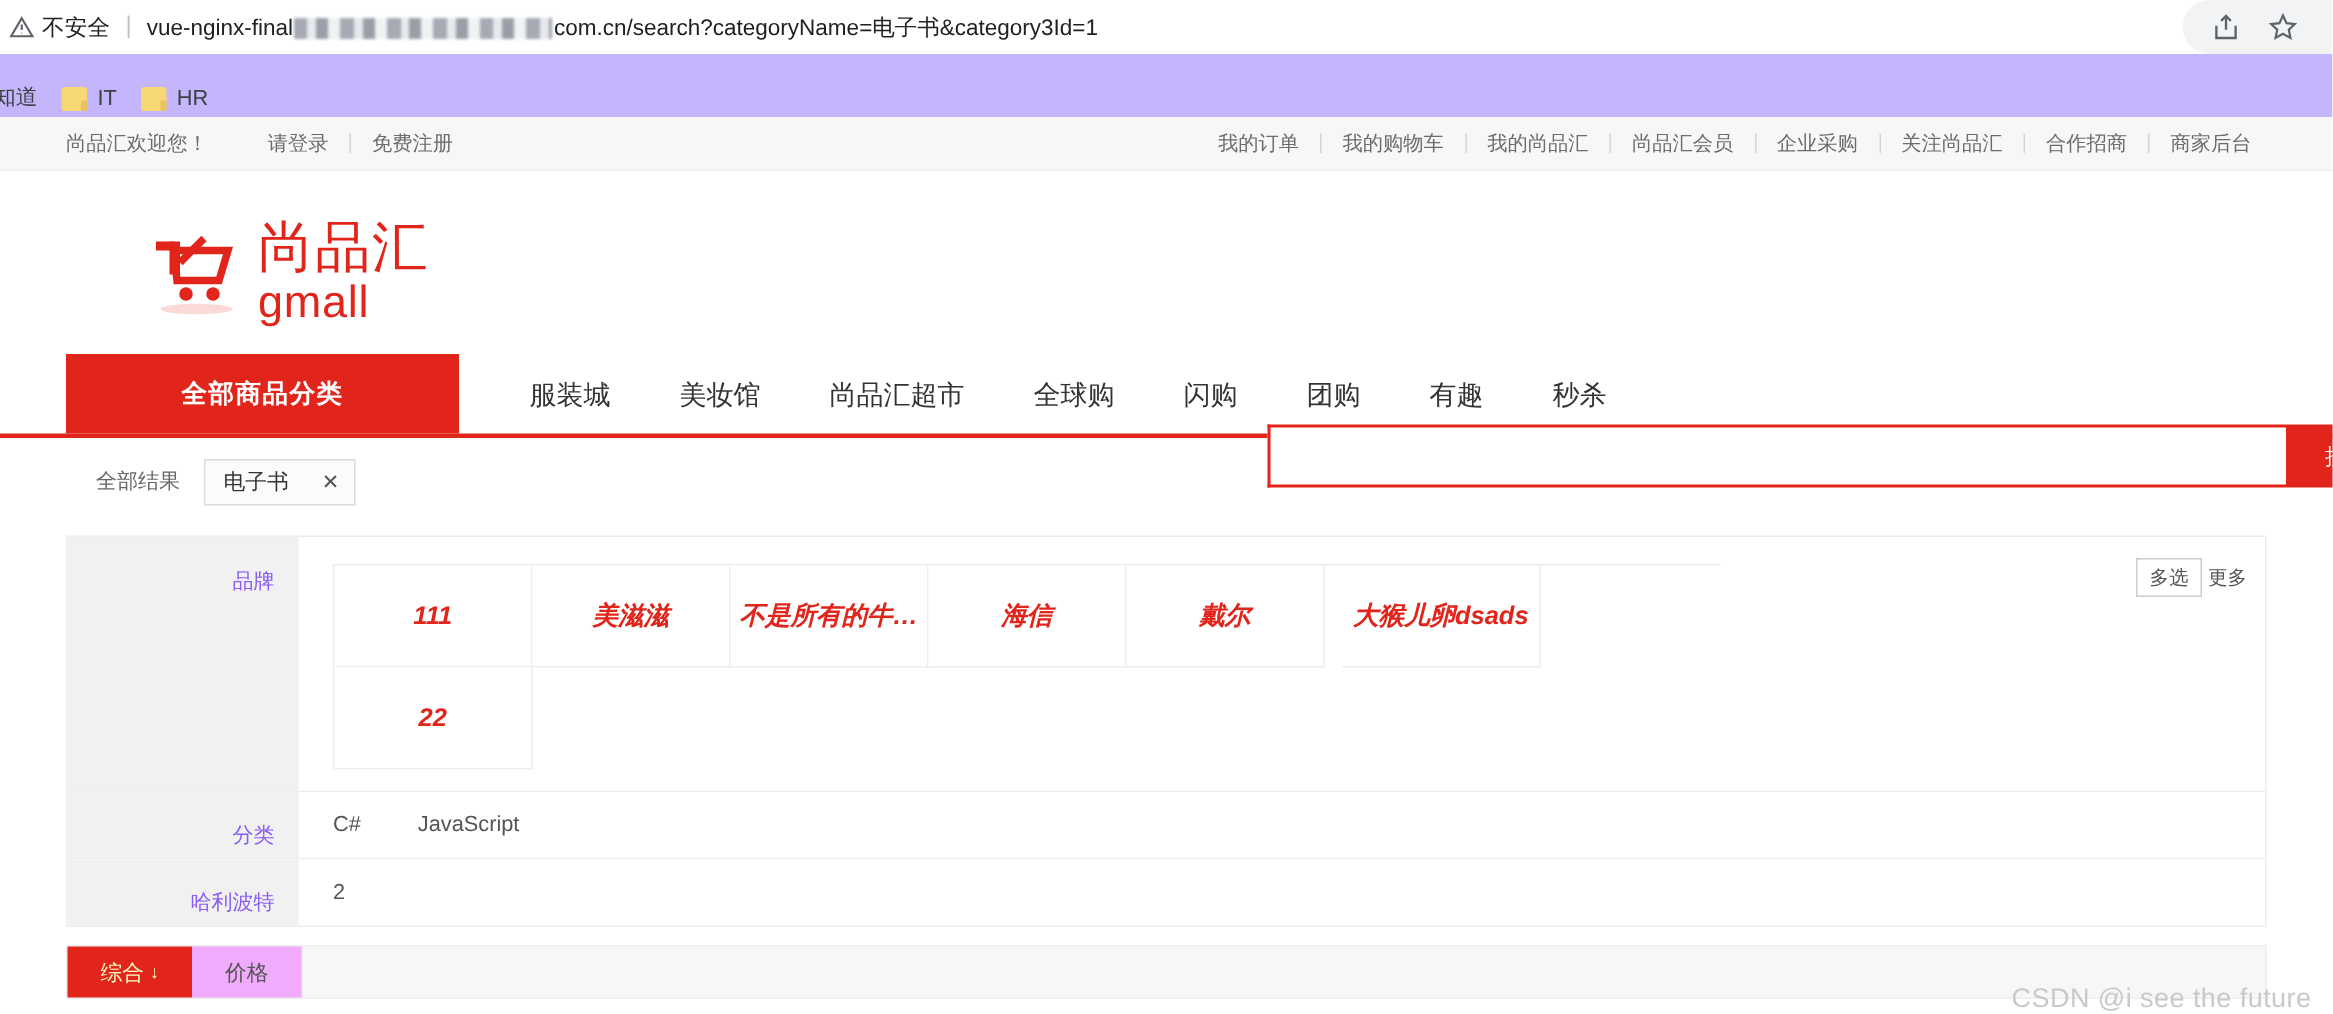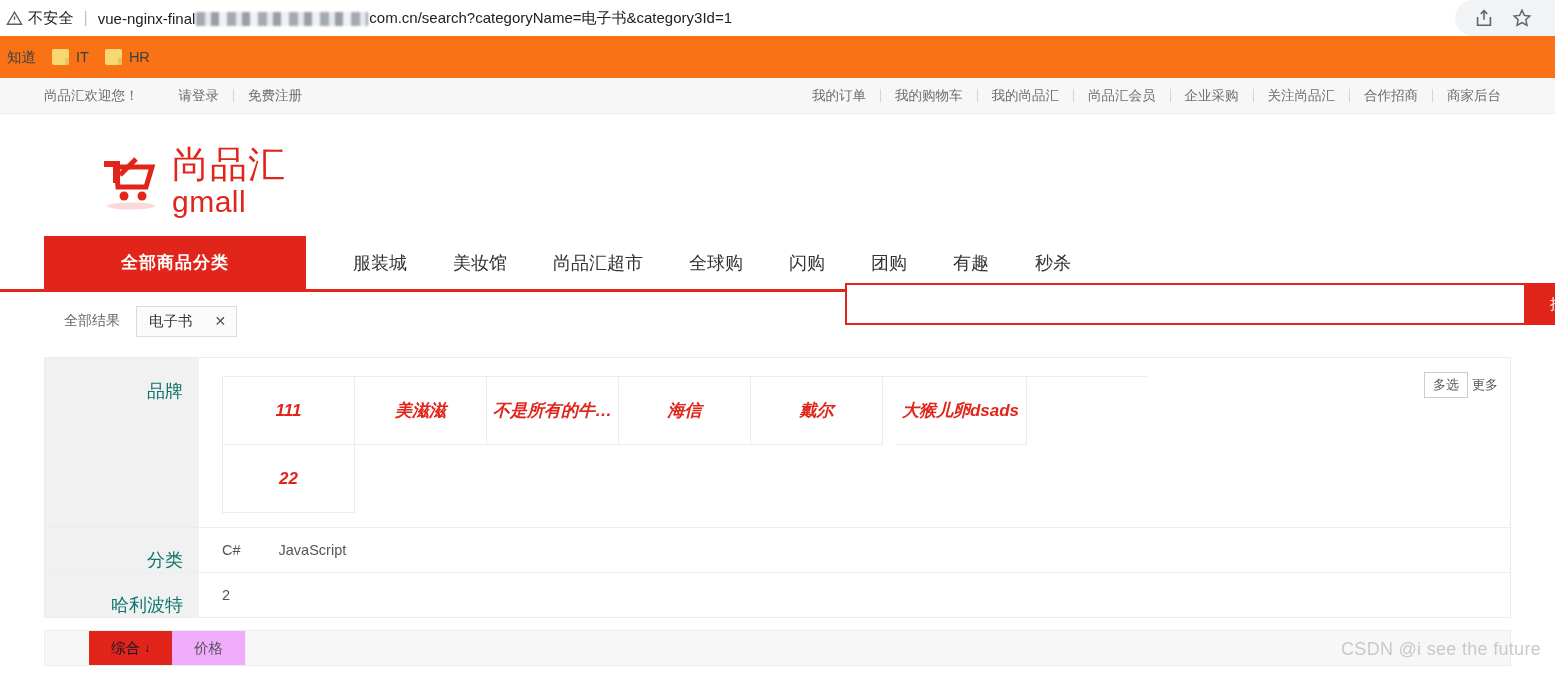--- a/index.html
+++ b/index.html
@@ -75,24 +75,24 @@
     padding: 0 22px 0 18px;
     background: #f1f3f4;
     border-top-left-radius: 18px;
     border-bottom-left-radius: 18px;
   }
   .omni-actions .ic { width: 22px; height: 22px; color: #5f6368; cursor: pointer; }
 
   .bookmarks-row {
     height: 42px;
     display: flex;
-    align-items: center;
+    align-items: flex-end;
     gap: 0;
-    padding-left: 11px;
-    background: #f97316;
+    padding-left: 0;
+    background: #c4b5fd;
   }
   .bm-item {
     display: flex;
     align-items: center;
     gap: 7px;
     padding: 4px 8px;
     border-radius: 4px;
     font-size: 14.5px;
     color: #3c4043;
     cursor: pointer;
@@ -272,22 +272,22 @@
   .frow {
     display: flex;
     border-bottom: 1px solid #ededed;
     background: #fff;
     position: relative;
   }
   .flabel {
     width: 155px;
     flex: 0 0 155px;
     background: #f1f1f1;
-    color: #0f766e;
-    font-size: 18px;
+    color: #8b5cf6;
+    font-size: 14px;
     text-align: right;
     padding: 20px 16px 0 16px;
     border-right: 1px solid #ffffff;
   }
   .frow.brand .flabel { padding-top: 21px; }
   .fbody {
     flex: 1;
     padding: 14px 10px 14px 22px;
     position: relative;
     min-height: 36px;
@@ -376,30 +376,29 @@
     align-items: center;
     padding: 0 22px;
     font-size: 14.5px;
     color: #555;
     cursor: pointer;
     background: #f0abfc;
     border-right: 1px solid #ededed;
   }
   .sort-item.active {
     background: #e1251b;
-    color: #0f172a;
+    color: #fef9c3;
     border-right: none;
-    margin-left: 44px;
   }
   .sort-arrow { margin-left: 4px; font-size: 12px; }
 
   .watermark {
     position: absolute;
     right: 14px;
-    bottom: 16px;
+    bottom: 0;
     font-size: 18px;
     color: #c9c9c9;
     letter-spacing: .3px;
     user-select: none;
   }
   .page-wrap { position: relative; width: 1555px; height: 676px; overflow: hidden; }
 </style>
 </head>
 <body>
 

